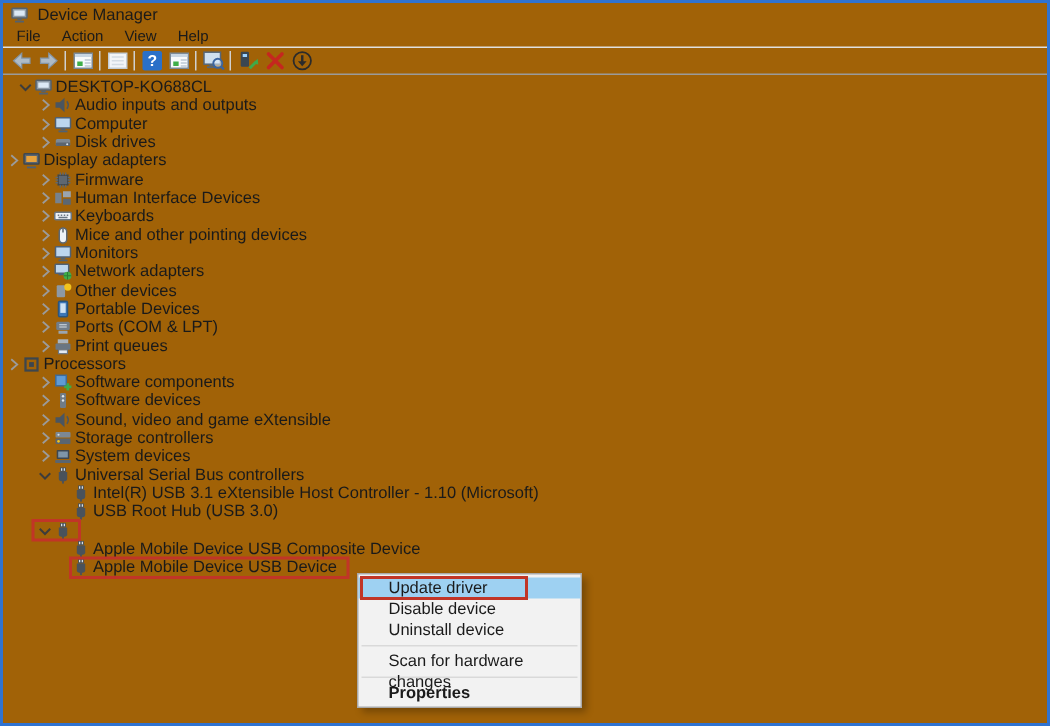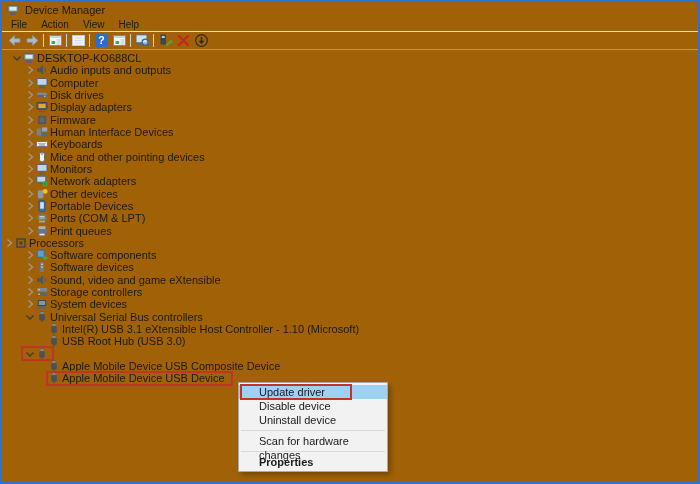--- a/index.html
+++ b/index.html
@@ -195,21 +195,21 @@
           <span class="t-icon">
             <svg width="12" height="12" viewBox="0 0 12 12">
               <rect x="1.2" y="3.6" width="9.6" height="4.8" rx="1" fill="#7c8894"></rect>
               <rect x="1.2" y="6" width="9.6" height="2.4" rx="0.8" fill="#5a6570"></rect>
               <circle cx="8.8" cy="7.2" r="0.7" fill="#d8e0e8"></circle>
             </svg>
           </span>
           <span class="t-label">Disk drives</span>
         </span>
       </div>
-      <div class="tree-row" style="padding-left: 21px;">
+      <div class="tree-row" style="">
         <span class="chev">
           <svg width="12" height="12" viewBox="0 0 12 12">
             <polyline points="4.5,2.5 8.5,6 4.5,9.5" fill="none" stroke="#9b9b9b" stroke-width="1.2"></polyline>
           </svg>
         </span>
         <span class="anno-wrap">
           <span class="t-icon">
             <svg width="12" height="12" viewBox="0 0 12 12">
               <rect x="1" y="1.5" width="10" height="6.8" rx="0.5" fill="#5a6570" stroke="#3e474f" stroke-width="1"></rect>
               <rect x="2.5" y="3" width="7" height="4" fill="#e8a33d"></rect>

